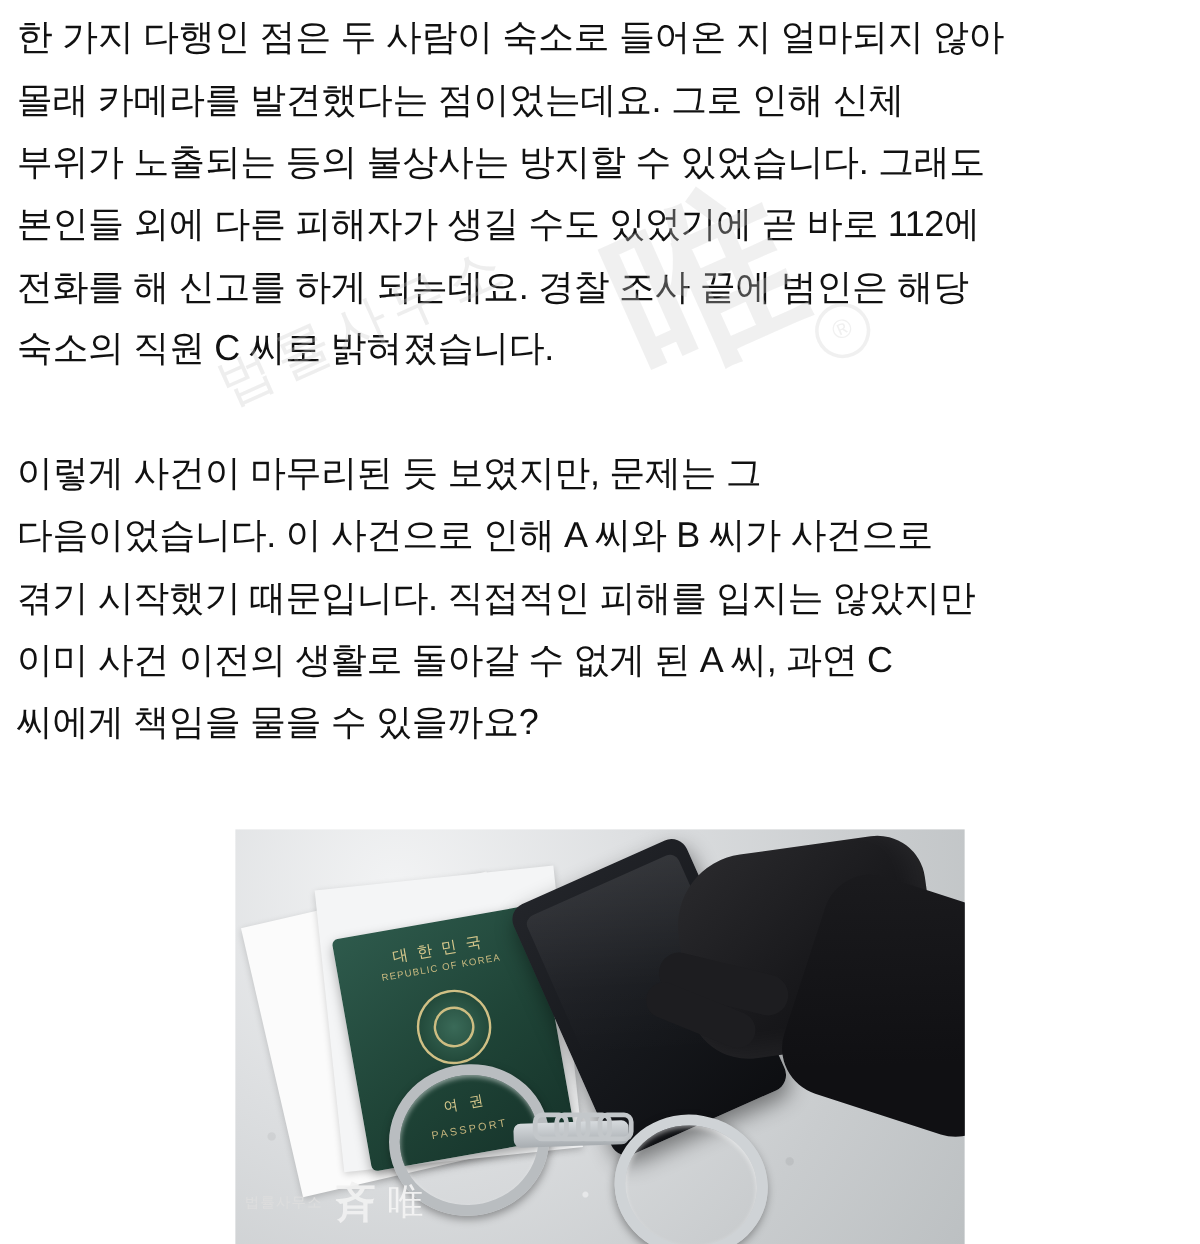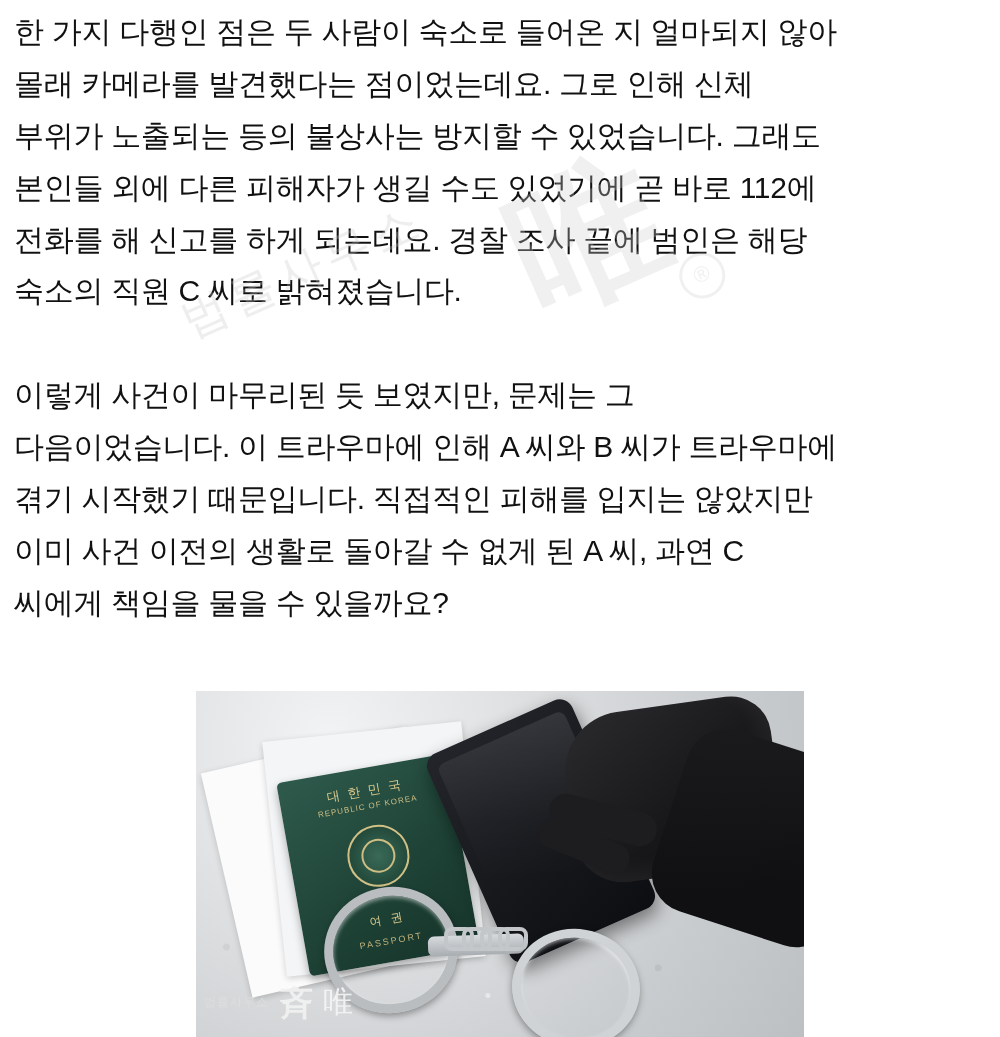--- a/index.html
+++ b/index.html
@@ -263,21 +263,21 @@
     font-size: 30px;
     color: #f5f5f5;
     letter-spacing: 1px;
   }
 </style>
 </head>
 <body>
 
 <div class="article">
   <p class="para">한 가지 다행인 점은 두 사람이 숙소로 들어온 지 얼마되지 않아 몰래 카메라를 발견했다는 점이었는데요. 그로 인해 신체 부위가 노출되는 등의 불상사는 방지할 수 있었습니다. 그래도 본인들 외에 다른 피해자가 생길 수도 있었기에 곧 바로 112에 전화를 해 신고를 하게 되는데요. 경찰 조사 끝에 범인은 해당 숙소의 직원 C 씨로 밝혀졌습니다.</p>
-  <p class="para">이렇게 사건이 마무리된 듯 보였지만, 문제는 그 다음이었습니다. 이 트라우마에 인해 A 씨와 B 씨가 트라우마에 겪기 시작했기 때문입니다. 직접적인 피해를 입지는 않았지만 이미 사건 이전의 생활로 돌아갈 수 없게 된 A 씨, 과연 C 씨에게 책임을 물을 수 있을까요?</p>
+  <p class="para">이렇게 사건이 마무리된 듯 보였지만, 문제는 그 다음이었습니다. 이 사건으로 인해 A 씨와 B 씨가 사건으로 겪기 시작했기 때문입니다. 직접적인 피해를 입지는 않았지만 이미 사건 이전의 생활로 돌아갈 수 없게 된 A 씨, 과연 C 씨에게 책임을 물을 수 있을까요?</p>
 
   <div class="watermark">
     <div class="wm-text">법률사무소</div>
     <div class="wm-mark">唯</div>
     <div class="wm-reg">®</div>
   </div>
 </div>
 
 <div class="figure">
   <div class="photo">

